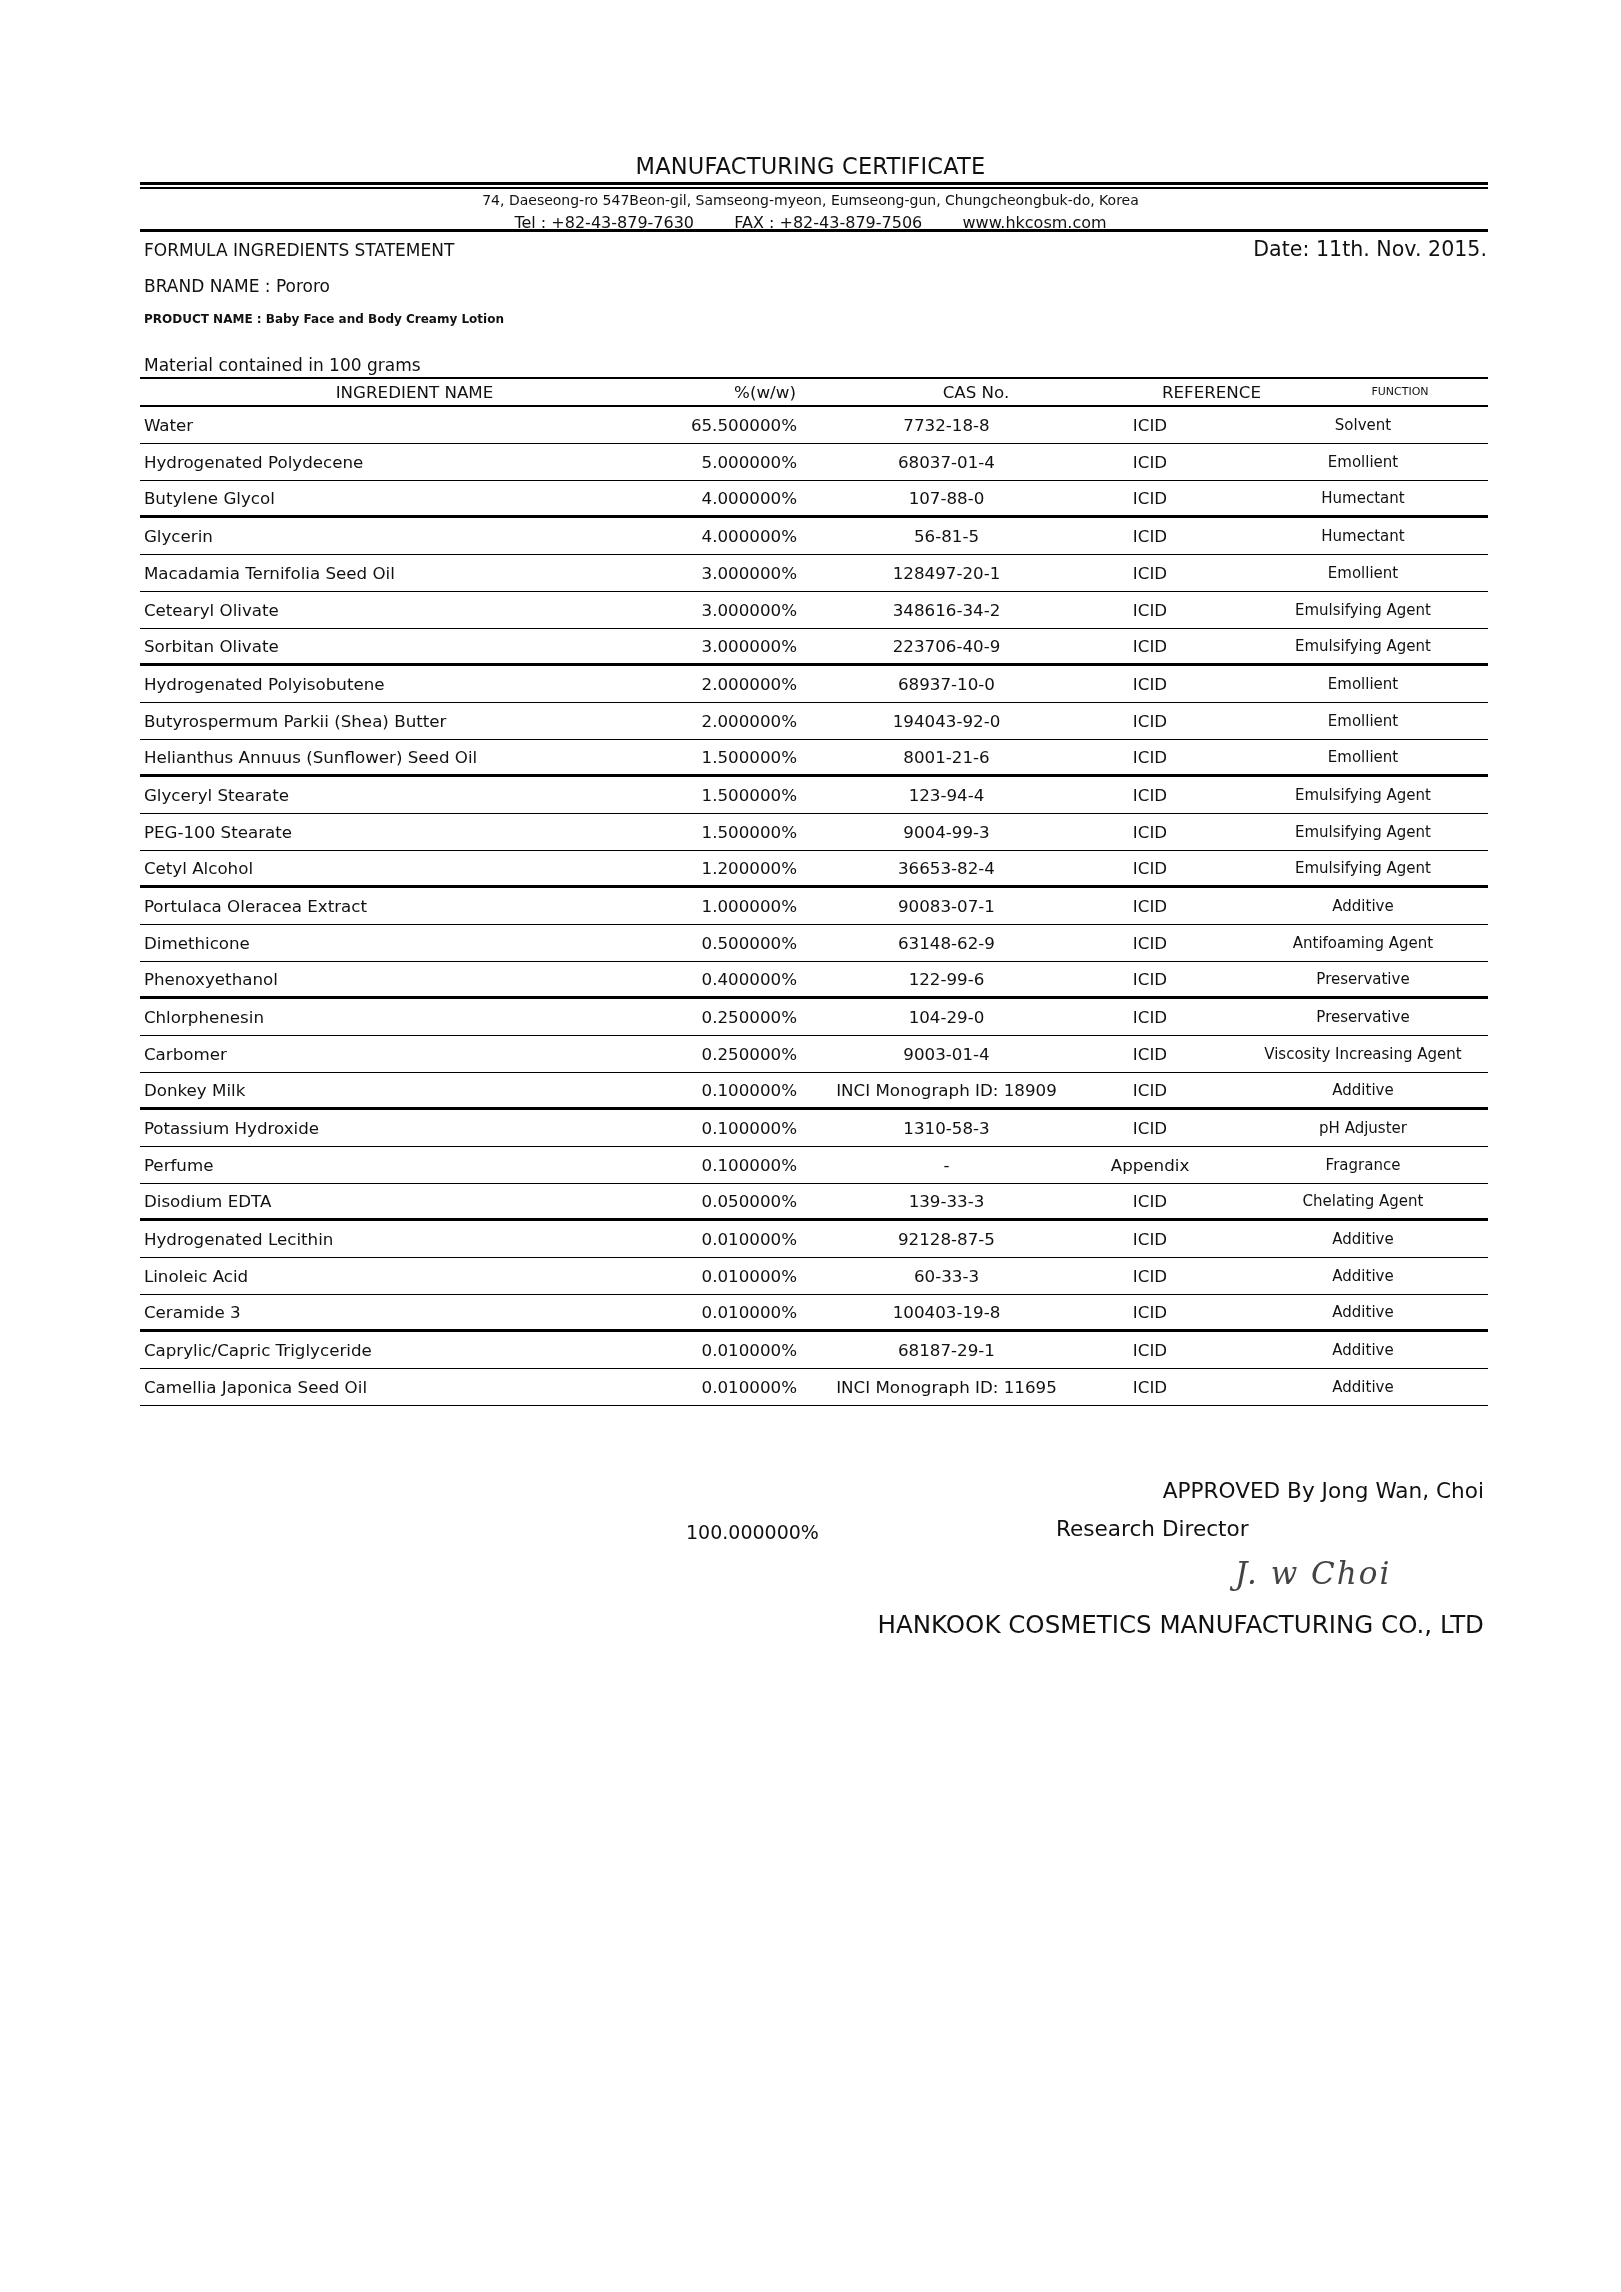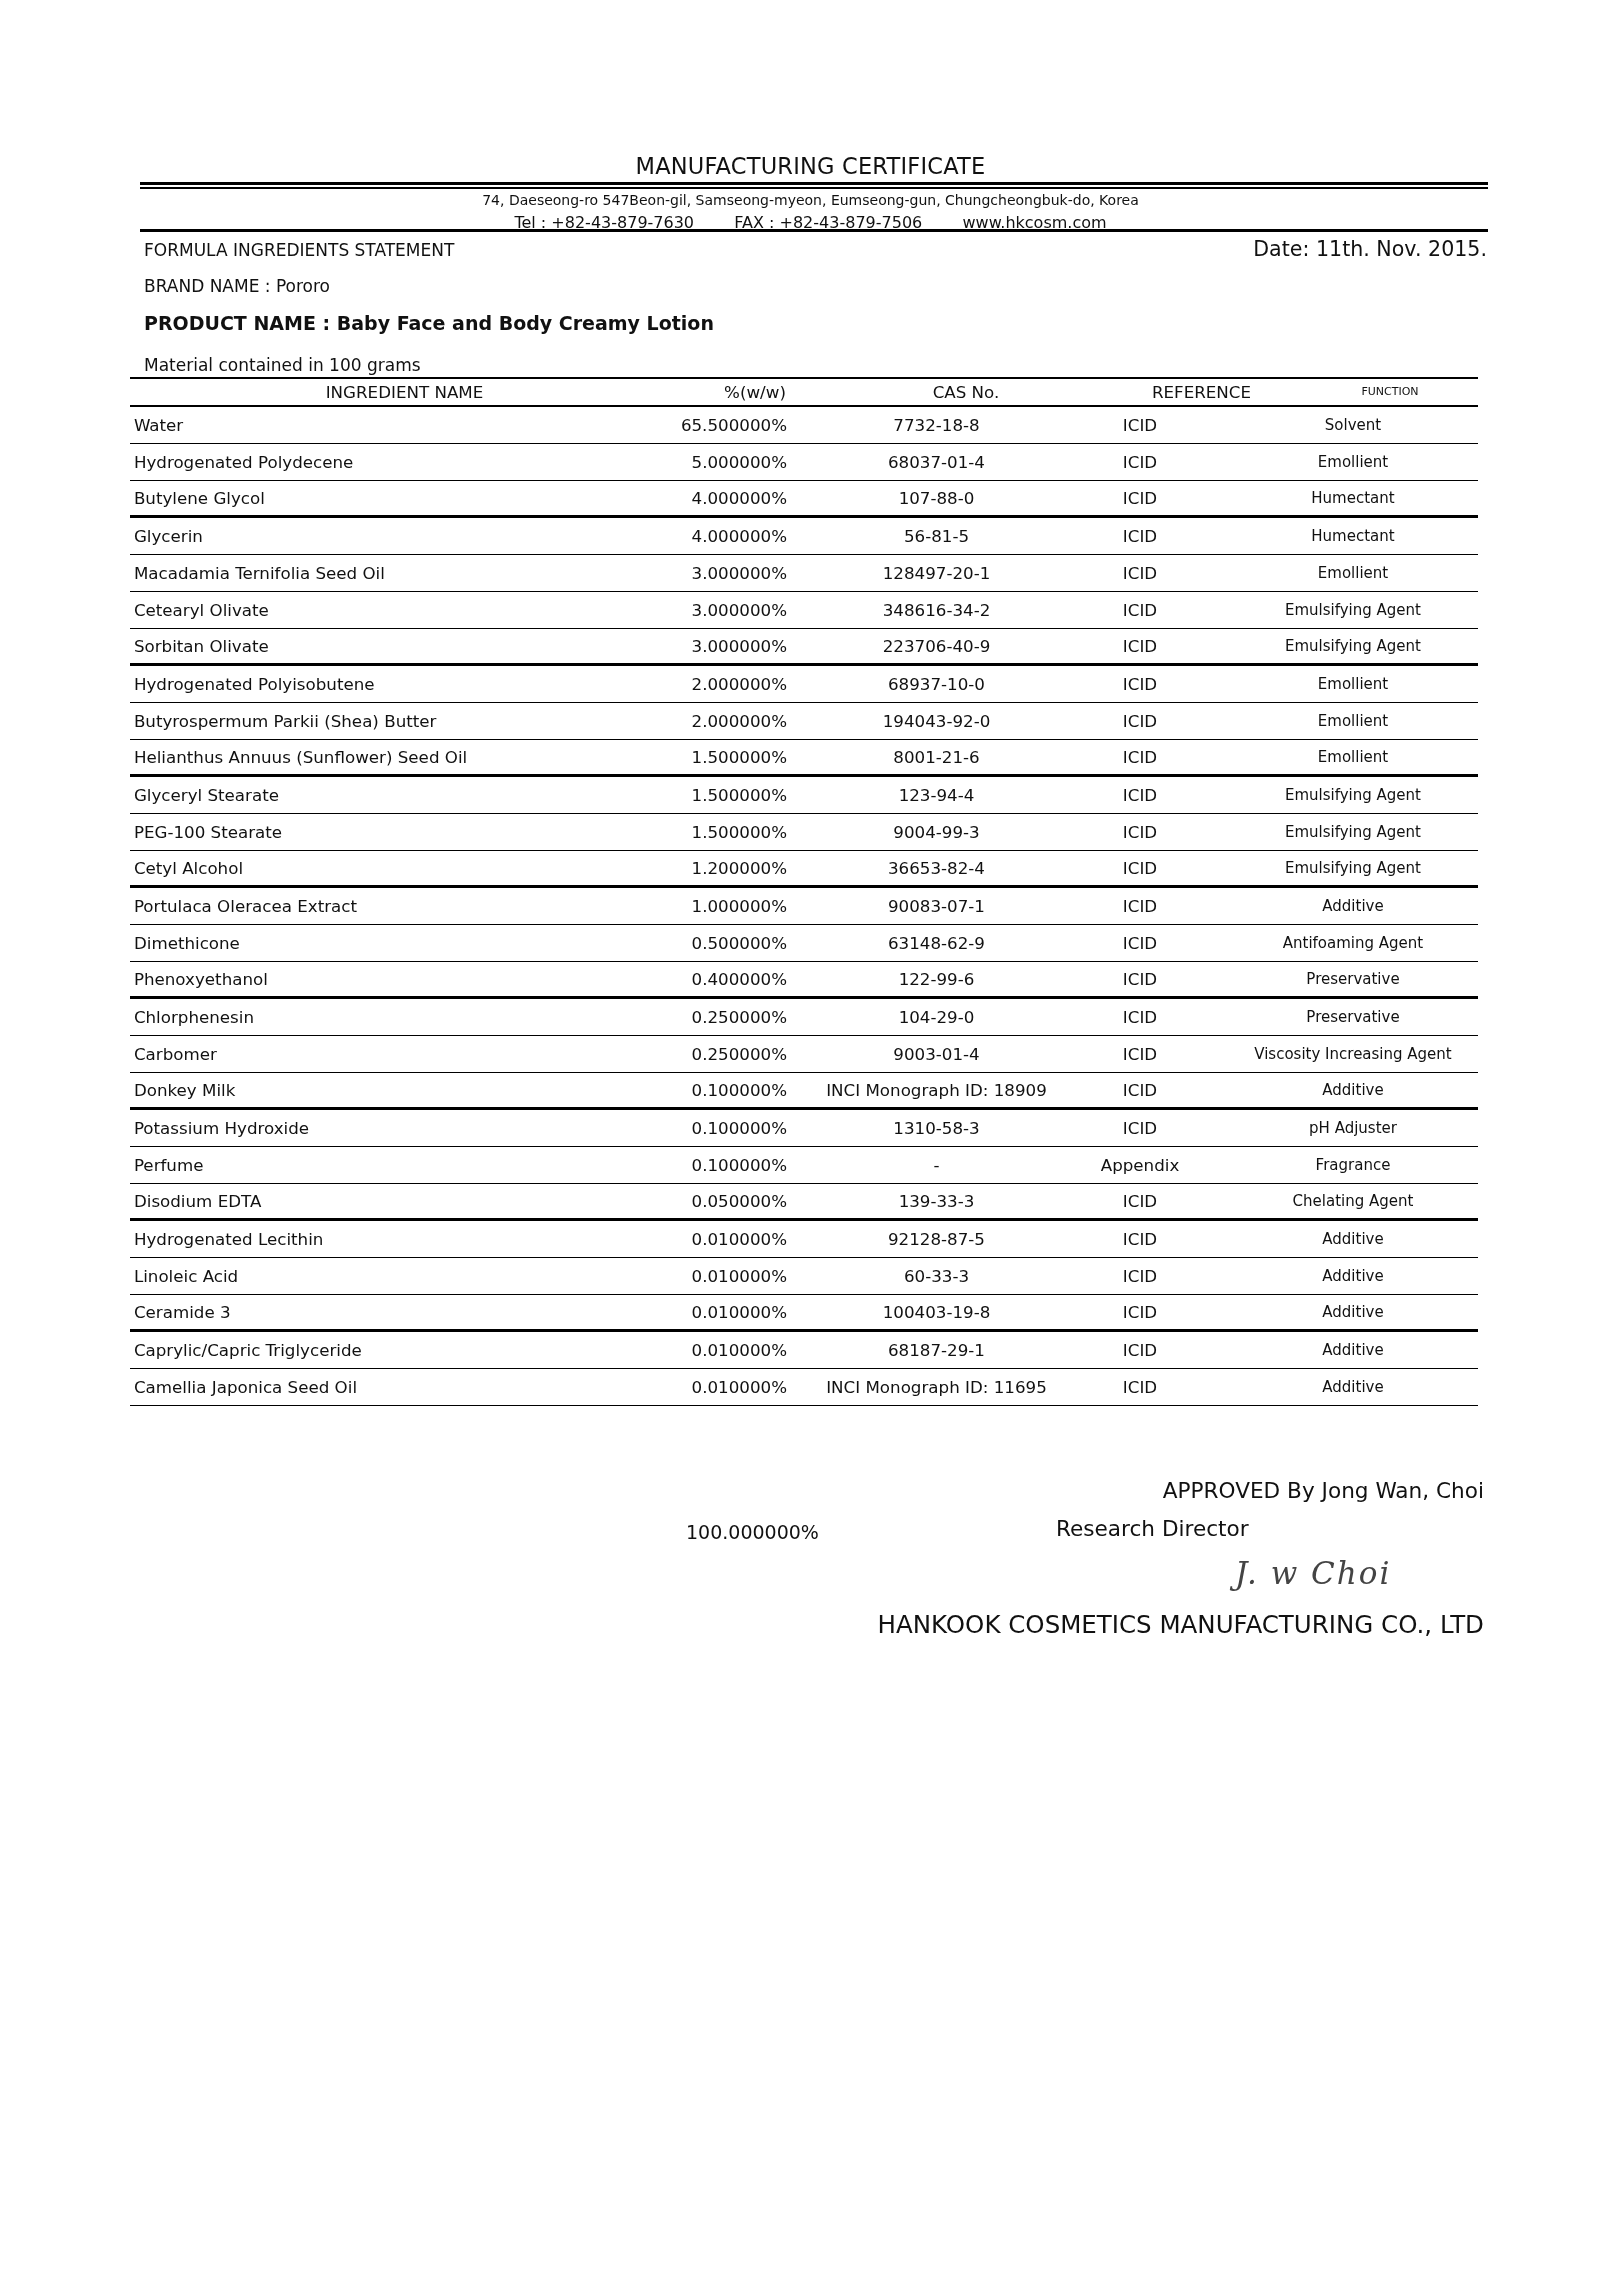--- a/index.html
+++ b/index.html
@@ -6,22 +6,22 @@
     body { width: 1621px; height: 2293px; position: relative; overflow: hidden;
            font-family: "DejaVu Sans", sans-serif; color: #111; }
     .abs { position: absolute; }
     .title { left: 0; width: 1621px; top: 153px; text-align: center; font-size: 22.5px; letter-spacing: 0.2px; }
     .rule { position: absolute; left: 140px; width: 1348px; background: #000; }
     .addr { left: 0; width: 1621px; text-align: center; font-size: 14px; }
     .contact { left: 0; width: 1621px; text-align: center; font-size: 16px; top: 213px; }
     .contact span { margin: 0 17.6px; }
     .label { left: 144px; font-size: 17px; }
     .date { right: 134px; top: 237px; font-size: 20.6px; }
-    .product { left: 144px; top: 312px; font-size: 19px; font-weight: bold; }
-    .table { position: absolute; left: 130px; top: 377px; width: 1348px; }
+    .product { left: 144px; top: 312px; font-size: 12px; font-weight: bold; }
+    .table { position: absolute; left: 140px; top: 377px; width: 1348px; }
     .thead { height: 25.5px; border-top: 2.9px solid #000; border-bottom: 2.9px solid #000; display: flex; align-items: center; font-size: 16.7px; }
     .row { height: 36px; display: flex; align-items: center; border-bottom: 1.5px solid #000; font-size: 16.7px; }
     .row.thick { border-bottom: 3.4px solid #000; height: 34px; }
     .c-name { width: 412px; padding-left: 3.9px; box-sizing: border-box; }
     .thead .c-name { width: 549px; text-align: center; padding-left: 0; }
     .c-pct  { width: 245px; text-align: right; padding-right: 0; box-sizing: border-box; }
     .thead .c-pct { width: 152px; text-align: center; }
     .c-cas  { width: 265px; text-align: center; padding-left: 34px; box-sizing: border-box; }
     .thead .c-cas { width: 270px; padding-left: 0; }
     .c-ref  { width: 176px; text-align: center; }

